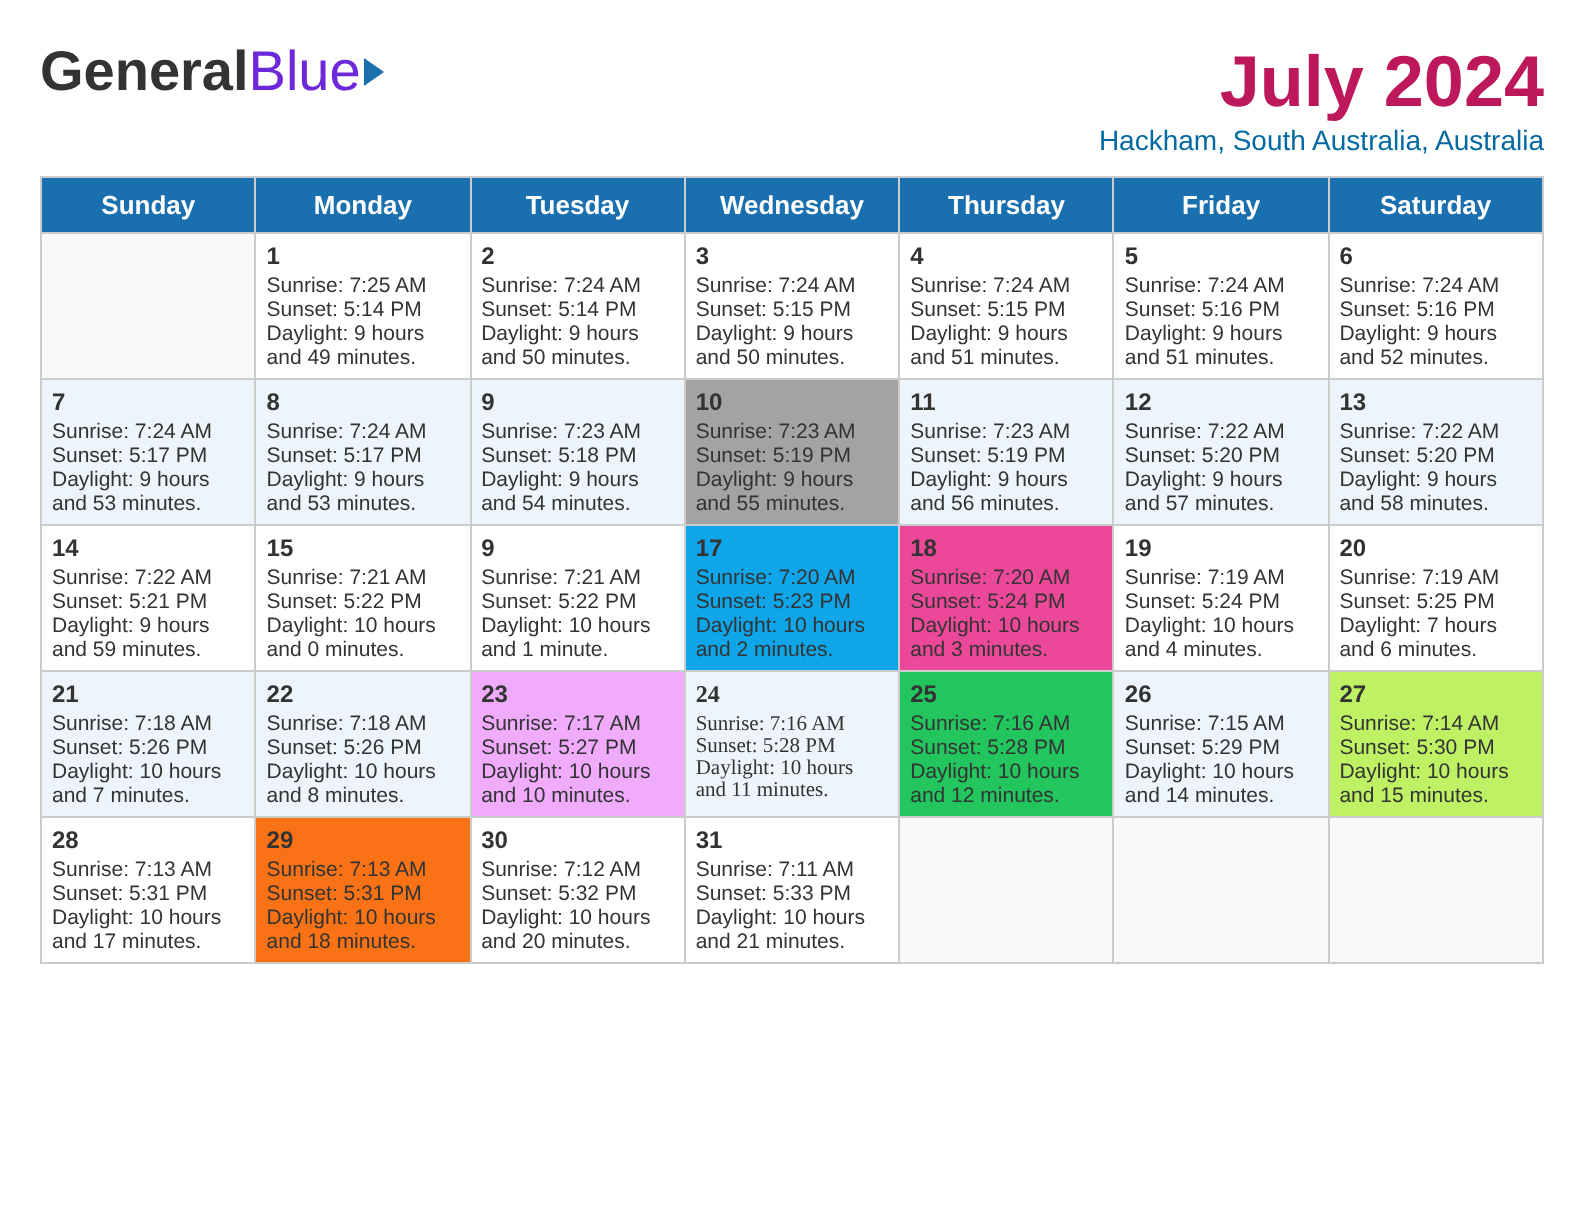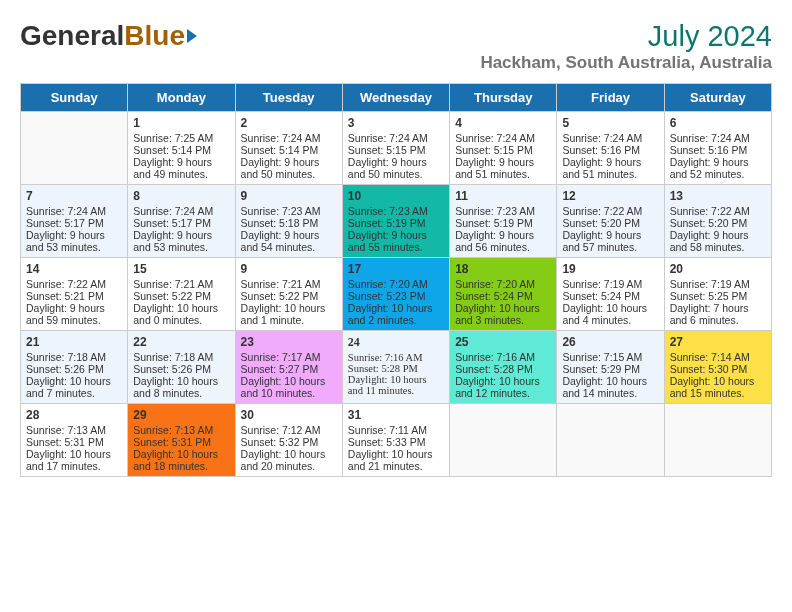--- a/index.html
+++ b/index.html
@@ -22,32 +22,32 @@
       align-items: flex-start;
     }
     .logo-text {
       display: flex;
       align-items: center;
       font-size: 28px;
       font-weight: bold;
       color: #333;
     }
     .logo-general { color: #333; font-weight: bold; }
-    .logo-blue { color: #a16207; font-weight: bold; }
+    .logo-blue { color: #6d28d9; font-weight: normal; }
     .logo-arrow {
       width: 0; height: 0;
       border-left: 10px solid #1a6faf;
       border-top: 7px solid transparent;
       border-bottom: 7px solid transparent;
       display: inline-block;
       margin-left: 2px;
     }
     .title-block { text-align: right; }
-    .title-block h1 { font-size: 29px; color: #0f766e; font-weight: normal; }
-    .title-block h2 { font-size: 17px; color: #737373; font-weight: bold; }
+    .title-block h1 { font-size: 36px; color: #be185d; font-weight: bold; }
+    .title-block h2 { font-size: 14px; color: #0369a1; font-weight: normal; }
     .calendar { width: 100%; border-collapse: collapse; }
     .calendar th {
       background: #1a6faf;
       color: #fff;
       text-align: center;
       padding: 6px 4px;
       font-size: 13px;
       border: 1px solid #ccc;
     }
     .calendar td {
@@ -148,21 +148,21 @@
           <div>Sunrise: 7:24 AM</div>
           <div>Sunset: 5:17 PM</div>
           <div>Daylight: 9 hours and 53 minutes.</div>
         </td>
         <td style="background: rgb(238, 244, 251);">
           <span class="day-num">9</span>
           <div>Sunrise: 7:23 AM</div>
           <div>Sunset: 5:18 PM</div>
           <div>Daylight: 9 hours and 54 minutes.</div>
         </td>
-        <td style="background: #14b8a6;">
+        <td style="background: #a3a3a3;">
           <span class="day-num">10</span>
           <div>Sunrise: 7:23 AM</div>
           <div>Sunset: 5:19 PM</div>
           <div>Daylight: 9 hours and 55 minutes.</div>
         </td>
         <td style="background: rgb(238, 244, 251);">
           <span class="day-num">11</span>
           <div>Sunrise: 7:23 AM</div>
           <div>Sunset: 5:19 PM</div>
           <div>Daylight: 9 hours and 56 minutes.</div>
@@ -198,21 +198,21 @@
           <div>Sunrise: 7:21 AM</div>
           <div>Sunset: 5:22 PM</div>
           <div>Daylight: 10 hours and 1 minute.</div>
         </td>
         <td style="background: #0ea5e9;">
           <span class="day-num">17</span>
           <div>Sunrise: 7:20 AM</div>
           <div>Sunset: 5:23 PM</div>
           <div>Daylight: 10 hours and 2 minutes.</div>
         </td>
-        <td style="background: #84cc16;">
+        <td style="background: #ec4899;">
           <span class="day-num">18</span>
           <div>Sunrise: 7:20 AM</div>
           <div>Sunset: 5:24 PM</div>
           <div>Daylight: 10 hours and 3 minutes.</div>
         </td>
         <td style="background: rgb(255, 255, 255);">
           <span class="day-num">19</span>
           <div>Sunrise: 7:19 AM</div>
           <div>Sunset: 5:24 PM</div>
           <div>Daylight: 10 hours and 4 minutes.</div>
@@ -242,33 +242,33 @@
           <div>Sunrise: 7:17 AM</div>
           <div>Sunset: 5:27 PM</div>
           <div>Daylight: 10 hours and 10 minutes.</div>
         </td>
         <td style="background: rgb(238, 244, 251); font-family: Liberation Serif, serif;">
           <span class="day-num">24</span>
           <div>Sunrise: 7:16 AM</div>
           <div>Sunset: 5:28 PM</div>
           <div>Daylight: 10 hours and 11 minutes.</div>
         </td>
-        <td style="background: #5eead4;">
+        <td style="background: #22c55e;">
           <span class="day-num">25</span>
           <div>Sunrise: 7:16 AM</div>
           <div>Sunset: 5:28 PM</div>
           <div>Daylight: 10 hours and 12 minutes.</div>
         </td>
         <td style="background: rgb(238, 244, 251);">
           <span class="day-num">26</span>
           <div>Sunrise: 7:15 AM</div>
           <div>Sunset: 5:29 PM</div>
           <div>Daylight: 10 hours and 14 minutes.</div>
         </td>
-        <td style="background: #fde047;">
+        <td style="background: #bef264;">
           <span class="day-num">27</span>
           <div>Sunrise: 7:14 AM</div>
           <div>Sunset: 5:30 PM</div>
           <div>Daylight: 10 hours and 15 minutes.</div>
         </td>
       </tr>
       <tr>
         <td style="background: rgb(255, 255, 255);">
           <span class="day-num">28</span>
           <div>Sunrise: 7:13 AM</div>

